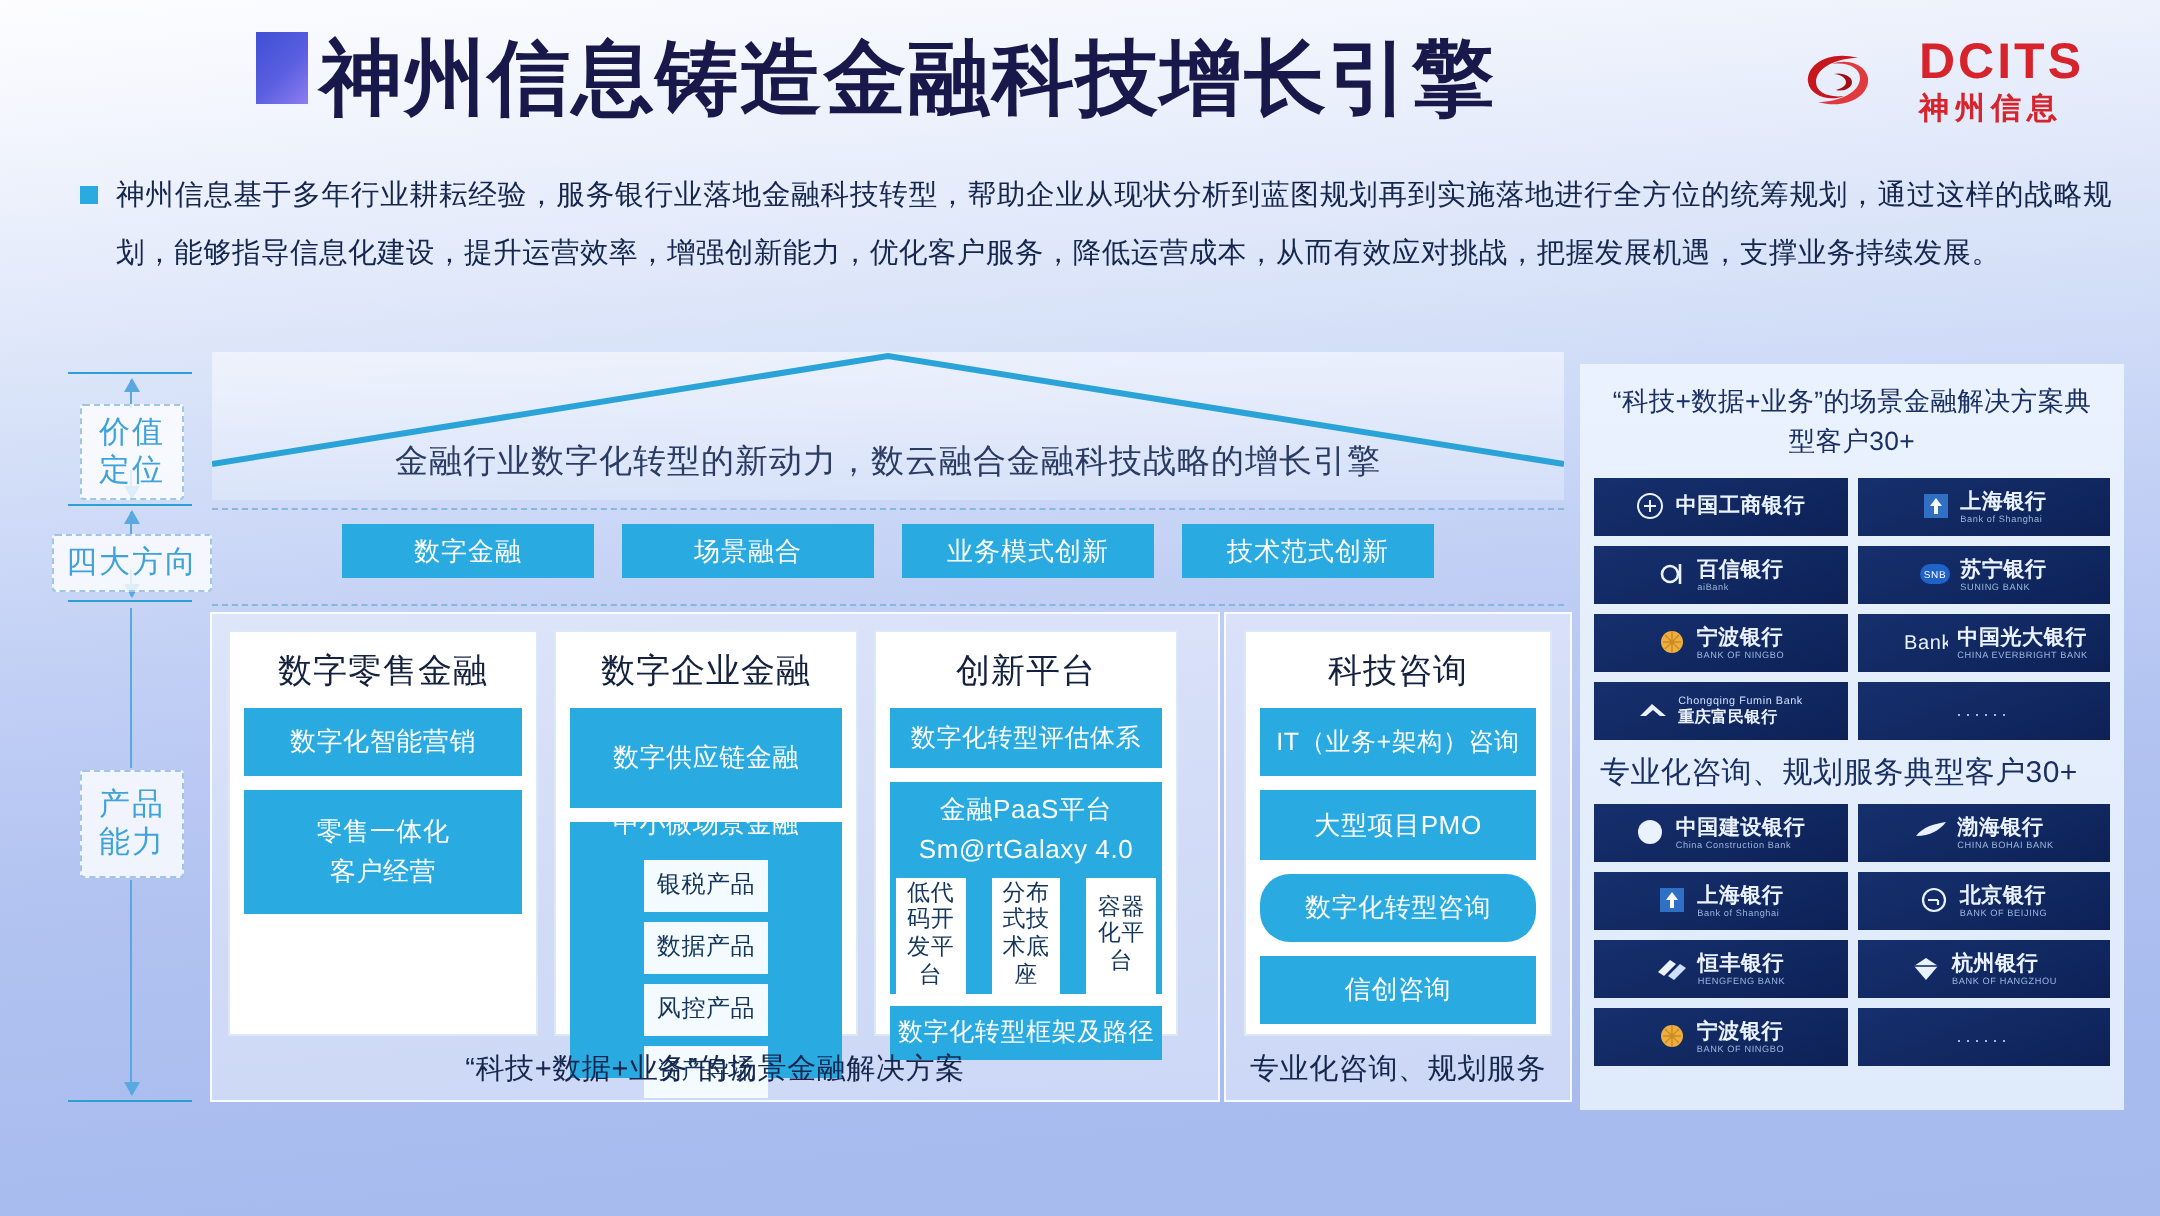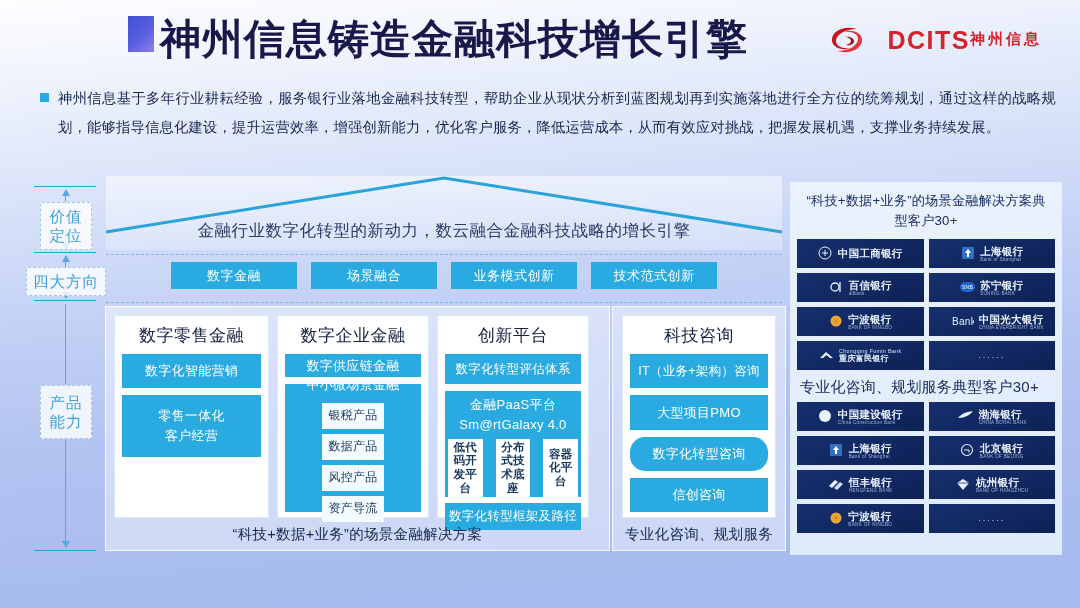--- a/index.html
+++ b/index.html
@@ -14,21 +14,21 @@
   }
 
   
   #header{position:absolute;left:0;top:0;width:1080px;height:68px;}
   .title-bar{position:absolute;left:128px;top:16px;width:26px;height:36px;
     background:linear-gradient(135deg,#3f4fd4 0%,#5a5fe0 55%,#8f7ef0 100%);}
   .title-text{position:absolute;left:160px;top:12px;font-size:41px;font-weight:bold;
     color:#18184a;letter-spacing:1px;white-space:nowrap;}
   #logo{position:absolute;right:38px;top:18px;height:44px;display:flex;align-items:center;gap:7px;}
   .logo-mark{width:40px;height:40px;position:relative;flex:0 0 auto;}
-  .logo-text{display:flex;line-height:1;margin-left:14px;}
+  .logo-text{display:flex;flex-direction:column;line-height:1;margin-left:14px;}
   .logo-en{font-size:25px;font-weight:bold;color:#d6232c;letter-spacing:1.5px;}
   .logo-cn{font-size:15px;font-weight:bold;color:#d6232c;letter-spacing:3px;margin-top:3px;}
 
   
   #intro{position:absolute;left:40px;top:84px;width:1016px;
     display:flex;align-items:flex-start;gap:9px;}
   .bullet{width:9px;height:9px;background:#29abe2;margin-top:9px;flex:0 0 auto;}
   .intro-text{font-size:14.3px;line-height:2.05;color:#15264f;text-align:justify;
     letter-spacing:.2px;}
 
@@ -180,39 +180,39 @@
         <div class="card-title">数字零售金融</div>
         <div class="blk m" style="height:34px;">数字化智能营销</div>
         <div class="blk blk2" style="height:62px;">
           <span>零售一体化</span>
           <span>客户经营</span>
         </div>
       </div>
 
       <div class="card narrow">
         <div class="card-title">数字企业金融</div>
-        <div class="blk m" style="height:23px;">数字供应链金融</div>
+        <div class="blk m" style="height:50px;">数字供应链金融</div>
         <div class="blk blk2" style="height:121px;justify-content:center;padding-top:7px;">
           <span style="margin-bottom:7px;">中小微场景金融</span>
           <div class="subgrid">
             <div class="sub">银税产品</div>
             <div class="sub">数据产品</div>
             <div class="sub">风控产品</div>
             <div class="sub">资产导流</div>
           </div>
         </div>
       </div>
 
       <div class="card narrow">
         <div class="card-title">创新平台</div>
         <div class="blk m" style="height:30px;font-size:12.5px;">数字化转型评估体系</div>
         <div class="blk blk2" style="height:102px;justify-content:flex-start;padding-top:4px;margin-bottom:6px;">
           <span style="font-size:13px;">金融PaaS平台</span>
           <span style="font-size:13px;">Sm@rtGalaxy 4.0</span>
-          <div style="display:flex;gap:13px;width:100%;padding:4px 3px 0;box-sizing:border-box;height:62px;font-weight:bold;">
+          <div style="display:flex;gap:13px;width:100%;padding:4px 3px 0;box-sizing:border-box;height:62px;">
             <div class="sub3">低代码开发平台</div>
             <div class="sub3">分布式技术底座</div>
             <div class="sub3">容器化平台</div>
           </div>
         </div>
         <div class="blk" style="height:27px;font-size:12.5px;">数字化转型框架及路径</div>
       </div>
     </div>
     <div class="cap">“科技+数据+业务”的场景金融解决方案</div>
   </div>

